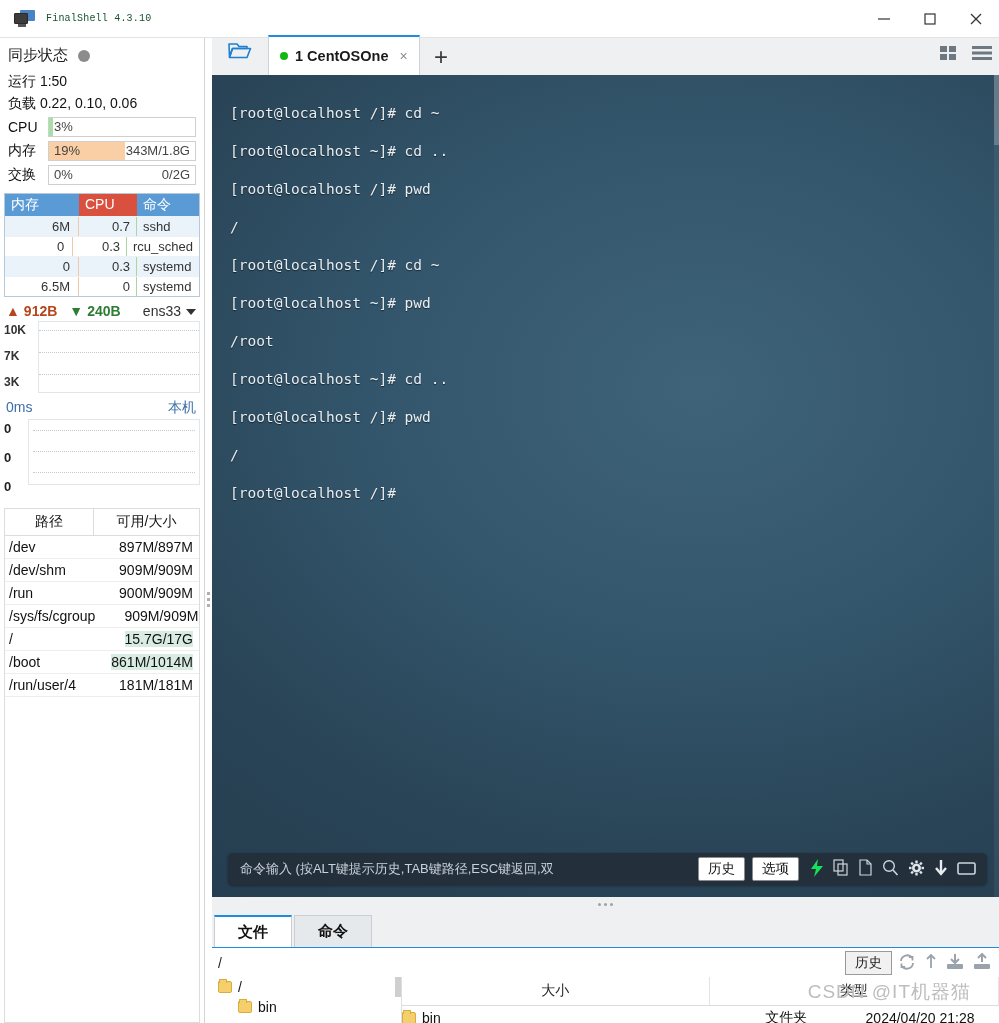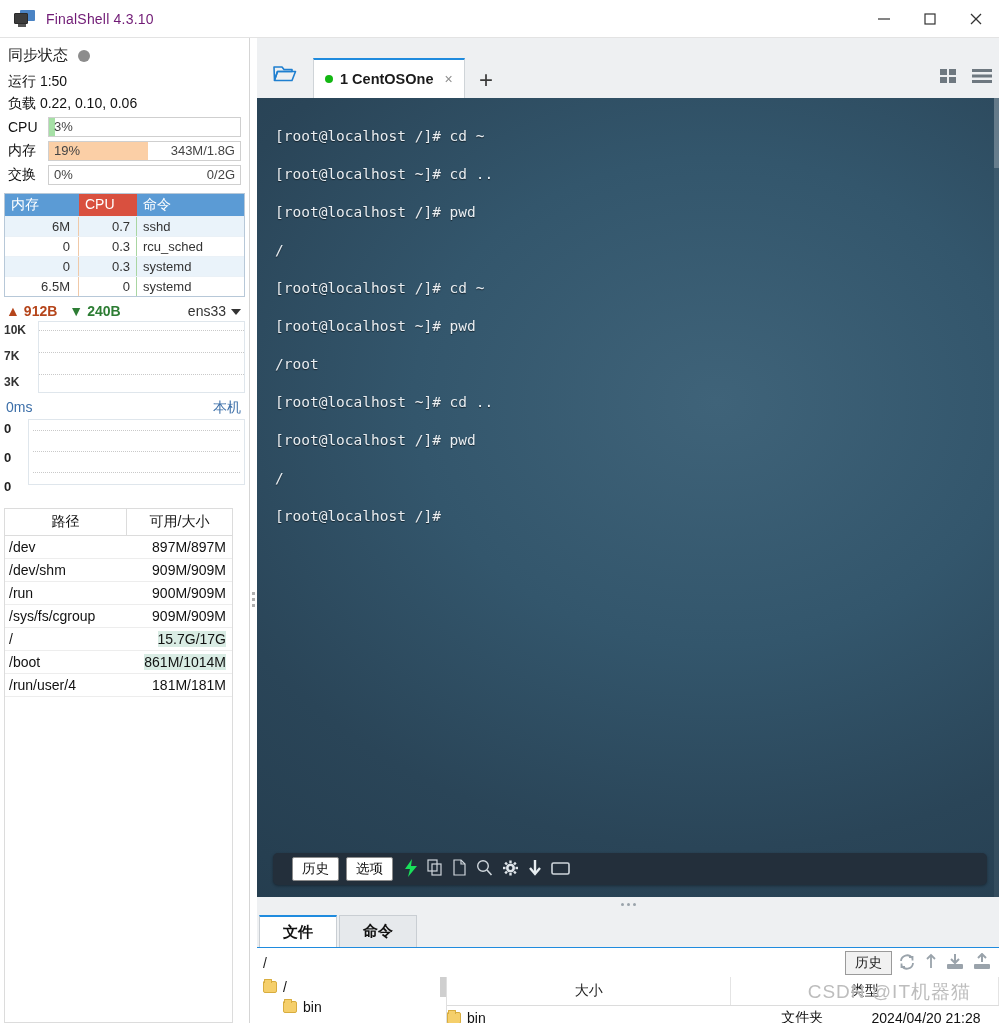--- a/index.html
+++ b/index.html
@@ -14,31 +14,31 @@
 
   
   .titlebar {
     height:38px; background:#ffffff; display:flex; align-items:center;
     border-bottom:1px solid #e3e3e3; flex:none;
   }
   .tb-icon { width:22px; height:18px; margin-left:14px; margin-right:10px; position:relative; }
   .tb-icon .mon1 { position:absolute; left:6px; top:0; width:15px; height:11px; background:#4a83c4; border-radius:1px; }
   .tb-icon .mon2 { position:absolute; left:0px; top:3px; width:14px; height:11px; background:#3c3c3c; border-radius:1px; border:1px solid #2a2a2a;}
   .tb-icon .base { position:absolute; left:4px; top:14px; width:8px; height:3px; background:#555; }
-  .tb-title { font-size:14px; color:#701a75; letter-spacing:.2px; }
+  .tb-title { font-size:10px; color:#14532d; letter-spacing:.2px;font-family:Liberation Mono, monospace; }
   .tb-spacer { flex:1; }
   .winbtn { width:46px; height:38px; display:flex; align-items:center; justify-content:center; }
   .winbtn svg { display:block; }
 
   
   .body { flex:1; display:flex; min-height:0; }
 
   
   .sidebar {
-    width:250px; flex:none; background:#fff; border-right:1px solid #d5d5d5;
+    width:205px; flex:none; background:#fff; border-right:1px solid #d5d5d5;
     display:flex; flex-direction:column; padding:0 0 0 0; position:relative;
   }
   .sync-row { display:flex; align-items:center; gap:10px; padding:8px 8px 6px 8px; }
   .sync-label { font-size:15px; color:#222; }
   .sync-dot { width:12px; height:12px; border-radius:50%; background:#8c8c8c; }
 
   .ip-row { display:flex; align-items:center; padding:2px 8px 4px 8px; }
   .ip-blur { flex:1; height:17px; position:relative; overflow:hidden; filter:blur(2.2px); opacity:.85; }
   .ip-blur i { position:absolute; display:block; background:#b9c3cd; border-radius:2px; }
   .copy-btn { font-size:14px; color:#555; padding-left:8px; }
@@ -86,40 +86,40 @@
 
   .ping-hdr { display:flex; padding:6px 8px 2px 6px; font-size:14px; }
   .ping-ms { color:#3b6ea8; }
   .ping-host { margin-left:auto; color:#3b6ea8; }
   .ping-wrap { display:flex; padding:0 4px; }
   .ping-axis { width:24px; font-size:13px; font-weight:bold; color:#222; display:flex; flex-direction:column; gap:14px; padding-top:2px;}
   .ping-graph { flex:1; height:66px; border:1px solid #dfe6ec; background:#fff; position:relative; }
   .ping-graph .gl { position:absolute; left:4px; right:4px; border-top:1px dotted #c9c9c9; }
 
   
-  .disk { margin:14px 16px 0 4px; border:1px solid #dcdcdc; flex:1; display:flex; flex-direction:column; min-height:0;}
+  .disk { margin:14px 4px 0 4px; border:1px solid #dcdcdc; flex:1; display:flex; flex-direction:column; min-height:0;}
   .disk-head { display:flex; font-size:14px; color:#111; border-bottom:1px solid #dcdcdc; }
   .disk-head .p { flex:1; text-align:center; padding:4px 0; border-right:1px solid #dcdcdc;}
   .disk-head .s { width:105px; text-align:center; padding:4px 0; }
   .disk-row { display:flex; font-size:14px; color:#111; border-bottom:1px solid #ededed;}
   .disk-row .p { flex:1; padding:3px 4px; }
   .disk-row .s { width:auto; padding:3px 6px 3px 0; text-align:right; min-width:105px;}
   .disk-row .s .hl { background:#d9ece4; }
 
   .activate { text-align:center; font-size:14px; color:#333; padding:10px 0 14px 0; }
 
   
   .vsplit { width:7px; flex:none; background:#fff; position:relative; }
   .vsplit .grip { position:absolute; left:2px; top:554px; width:3px; height:15px; }
   .vsplit .grip i { display:block; width:3px; height:3px; background:#b0b0b0; margin-bottom:3px; }
 
   
   .right { flex:1; display:flex; flex-direction:column; min-width:0; background:#eef0f2; }
 
-  .tabbar { height:60px; flex:none; background:#eef0f2; display:flex; align-items:flex-end; border-bottom:0; }
+  .tabbar { height:37px; flex:none; background:#eef0f2; display:flex; align-items:flex-end; border-bottom:0; }
   .folder-btn { width:56px; height:48px; display:flex; align-items:center; justify-content:center; }
   .tab {
     height:40px; min-width:152px; background:#fff; border:1px solid #cfd4d8; border-bottom:none;
     border-top:2px solid #1f8bde; display:flex; align-items:center; gap:7px; padding:0 9px 0 11px;
     margin-bottom:0; font-size:14.5px; font-weight:bold; color:#1a1a1a;
   }
   .tab .dot { width:8px; height:8px; border-radius:50%; background:#13b713; flex:none;}
   .tab .x { color:#8d8d8d; font-size:14px; font-weight:normal; margin-left:4px;}
   .tab-plus { font-size:24px; color:#3a3a3a; padding:0 12px 6px 14px; line-height:1; }
   .tabbar-spacer { flex:1; }
@@ -539,20 +539,21 @@
 <br><span>[root@localhost ~]# cd ..</span>
 <br><span>[root@localhost /]# pwd</span>
 <br><span>/</span>
 <br><span>[root@localhost /]#</span>
         </div>
         <div class="term-scroll">
             <i></i>
           </div>
 
         <div class="cmdbar">
+          <div class="cmd-input">命令输入 (按ALT键提示历史,TAB键路径,ESC键返回,双</div>
           <div class="cmd-btn">历史</div>
           <div class="cmd-btn">选项</div>
           <div class="cmd-icons">
             <span>
               <svg width="14" height="18" viewBox="0 0 14 18">
                   <path d="M8 0 L1 10 h5 l-2 8 L13 7 H7 Z" fill="#19e05a"></path>
                 </svg>
             </span>
             <span>
               <svg width="16" height="18" viewBox="0 0 16 18">

